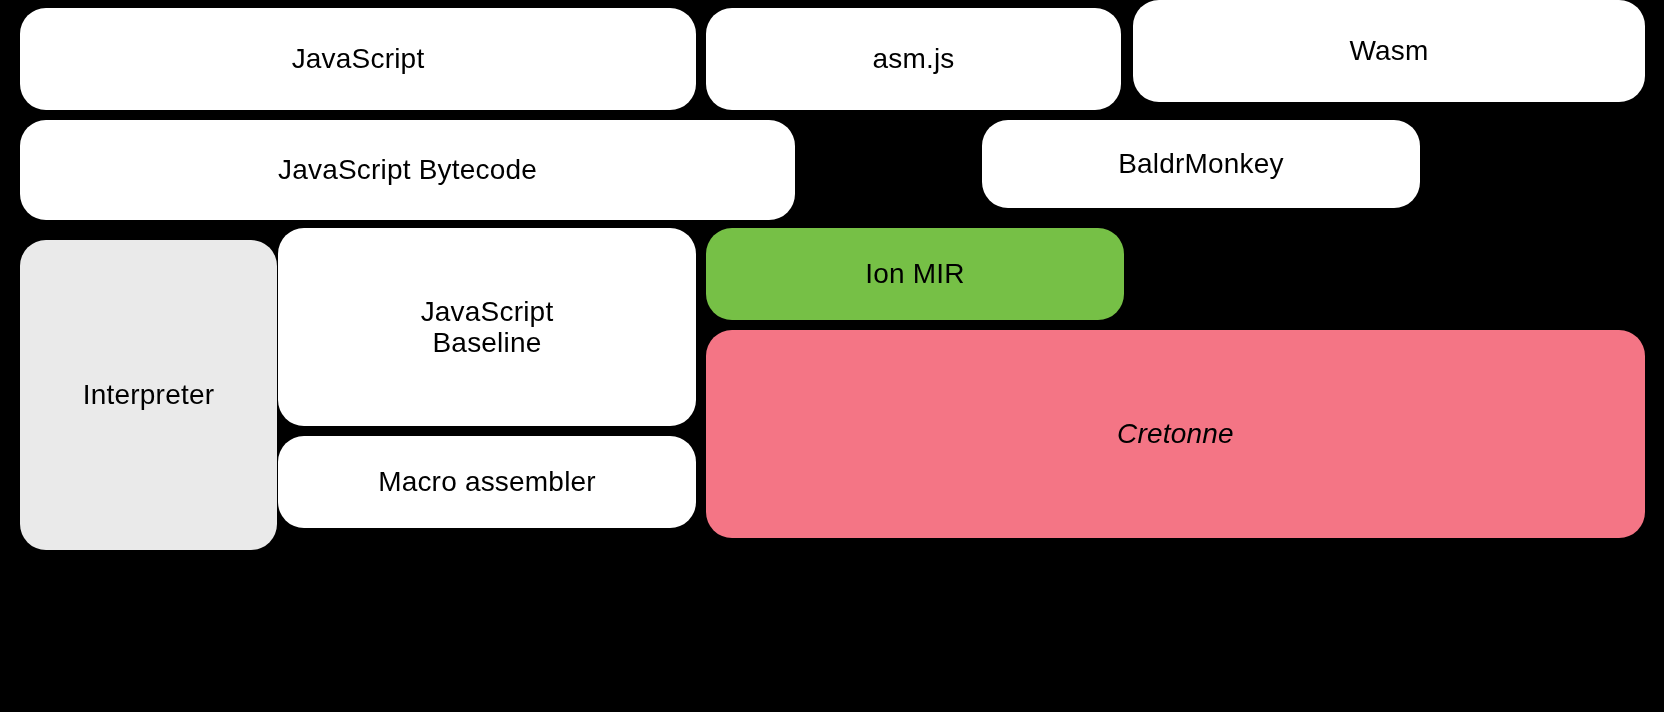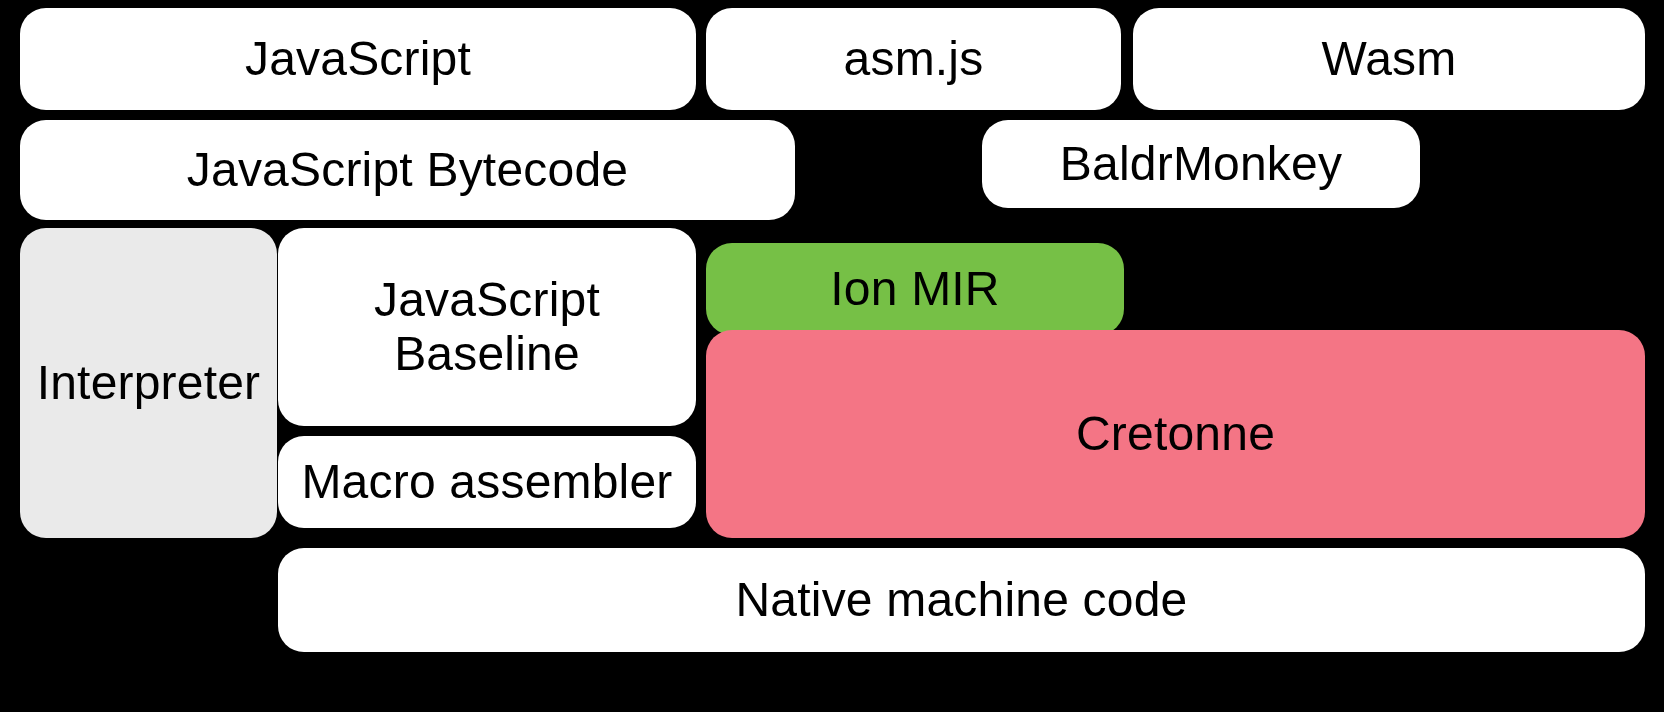--- a/index.html
+++ b/index.html
@@ -19,46 +19,46 @@
   }
   .node {
     position: absolute;
     box-sizing: border-box;
     display: flex;
     align-items: center;
     justify-content: center;
     text-align: center;
     border-radius: 26px;
     color: #000000;
-    font-size: 48px;
+    font-size: 28px;
     line-height: 1.12;
     font-weight: 400;
     letter-spacing: 0.2px;
     white-space: pre-line;
     padding: 4px 10px;
   }
   .fill-white { background: #FFFFFF; }
   .fill-gray  { background: #EAEAEA; }
   .fill-green { background: #76C046; }
-  .fill-pink  { background: #F47585; }
+  .fill-pink  { background: #F47585; font-style: italic; }
 
   
   #node-javascript        { left: 20px;   top: 8px;   width: 676px; height: 102px; }
   #node-asmjs             { left: 706px;  top: 8px;   width: 415px; height: 102px; }
-  #node-wasm              { left: 1133px; top: 8px;   width: 512px; height: 102px; }
+  #node-wasm              { left: 1133px; top: 0;   width: 512px; height: 102px; }
 
   
   #node-js-bytecode       { left: 20px;   top: 120px; width: 775px; height: 100px; }
   #node-baldrmonkey       { left: 982px;  top: 120px; width: 438px; height: 88px; }
 
   
-  #node-interpreter       { left: 20px;   top: 228px; width: 257px; height: 310px; }
+  #node-interpreter       { left: 20px;   top: 240px; width: 257px; height: 310px; }
   #node-js-baseline       { left: 278px;  top: 228px; width: 418px; height: 198px; }
   #node-macro-assembler   { left: 278px;  top: 436px; width: 418px; height: 92px; }
-  #node-ion-mir           { left: 706px;  top: 228px; width: 418px; height: 92px; margin-top: 15px; }
+  #node-ion-mir           { left: 706px;  top: 228px; width: 418px; height: 92px; }
   #node-cretonne          { left: 706px;  top: 330px; width: 939px; height: 208px; }
 
   
   #node-native-machine-code { left: 278px; top: 548px; width: 1367px; height: 104px; }
 </style>
 </head>
 <body>
 
 <div id="stack-diagram">
 
@@ -69,15 +69,14 @@
   <div class="node fill-white" id="node-js-bytecode">JavaScript Bytecode</div>
   <div class="node fill-white" id="node-baldrmonkey">BaldrMonkey</div>
 
   <div class="node fill-gray" id="node-interpreter">Interpreter</div>
   <div class="node fill-white" id="node-js-baseline">JavaScript
 Baseline</div>
   <div class="node fill-white" id="node-macro-assembler">Macro assembler</div>
   <div class="node fill-green" id="node-ion-mir">Ion MIR</div>
   <div class="node fill-pink" id="node-cretonne">Cretonne</div>
 
-  <div class="node fill-white" id="node-native-machine-code">Native machine code</div>
 
 </div>
 
 </body></html>

